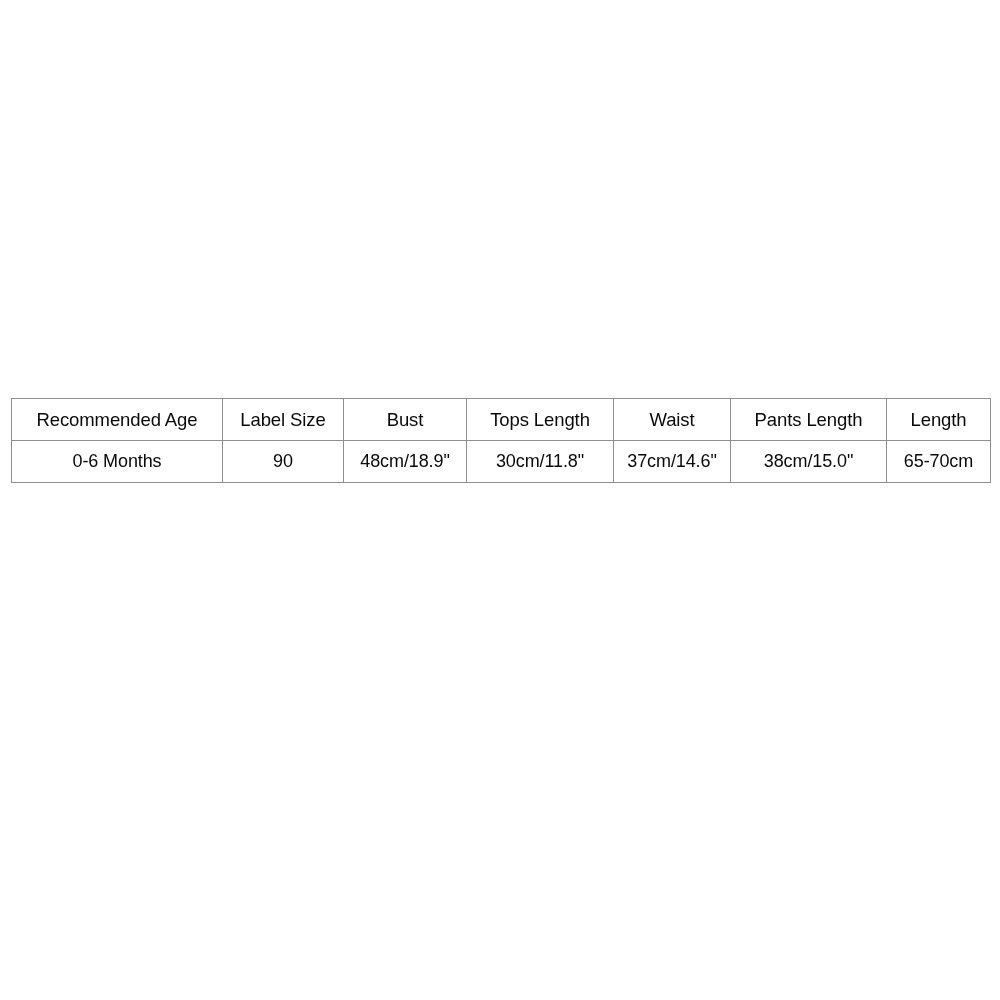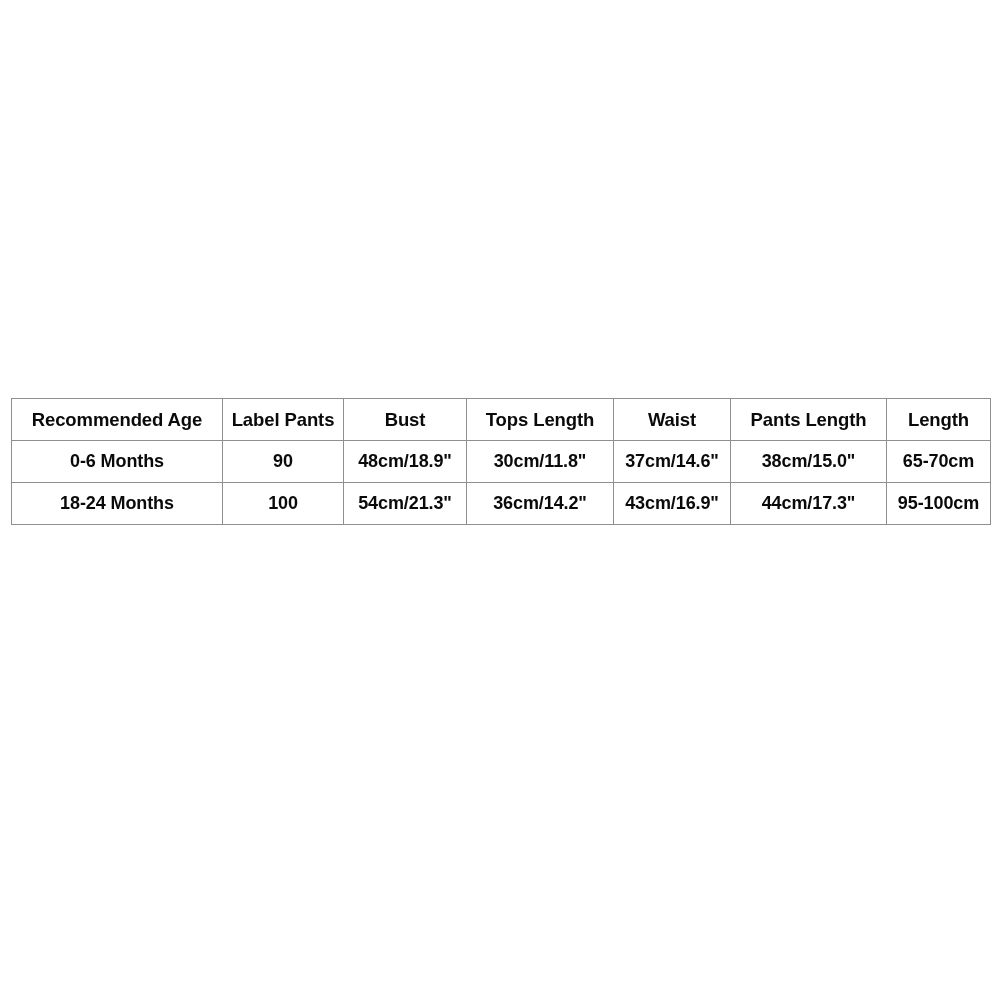--- a/index.html
+++ b/index.html
@@ -33,21 +33,21 @@
     background: #ffffff;
   }
   table.size-chart td,
   table.size-chart th {
     border: 1.5px solid #8f8f8f;
     text-align: center;
     vertical-align: middle;
     height: 41px;
     padding: 0 2px;
     color: #0a0a0a;
-    font-weight: bold;
+    font-weight: normal;
     font-family: "Liberation Sans", sans-serif;
     letter-spacing: -0.1px;
     white-space: nowrap;
     overflow: hidden;
   }
   table.size-chart th {
     font-size: 18.5px;
   }
   table.size-chart td {
     font-size: 18px;
@@ -72,43 +72,34 @@
         <col class="col-label">
         <col class="col-bust">
         <col class="col-tops">
         <col class="col-waist">
         <col class="col-pants">
         <col class="col-height">
       </colgroup>
       <thead>
         <tr>
           <th>Recommended Age</th>
-          <th>Label Pants</th>
+          <th>Label Size</th>
           <th>Bust</th>
           <th>Tops Length</th>
           <th>Waist</th>
           <th>Pants Length</th>
           <th>Length</th>
         </tr>
       </thead>
       <tbody>
         <tr>
           <td>0-6 Months</td>
           <td>90</td>
           <td>48cm/18.9"</td>
           <td>30cm/11.8"</td>
           <td>37cm/14.6"</td>
           <td>38cm/15.0"</td>
           <td>65-70cm</td>
         </tr>
-        <tr>
-          <td>18-24 Months</td>
-          <td>100</td>
-          <td>54cm/21.3"</td>
-          <td>36cm/14.2"</td>
-          <td>43cm/16.9"</td>
-          <td>44cm/17.3"</td>
-          <td>95-100cm</td>
-        </tr>
       </tbody>
     </table>
   </div>
 </div>
 
 </body></html>

